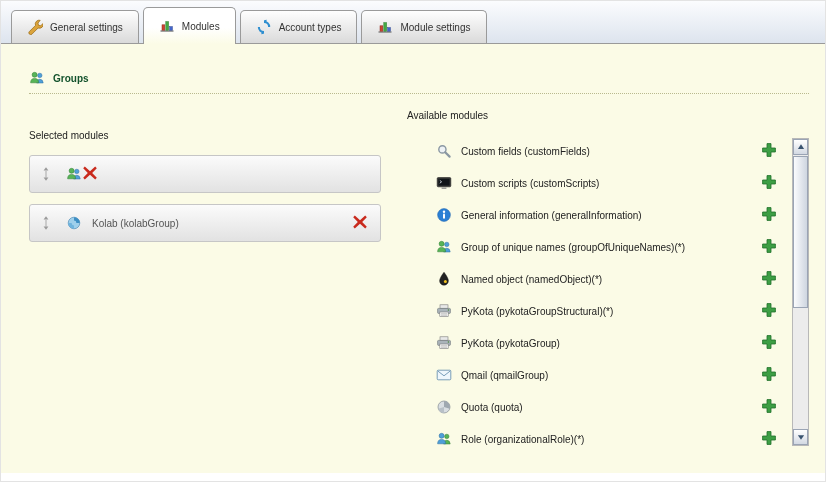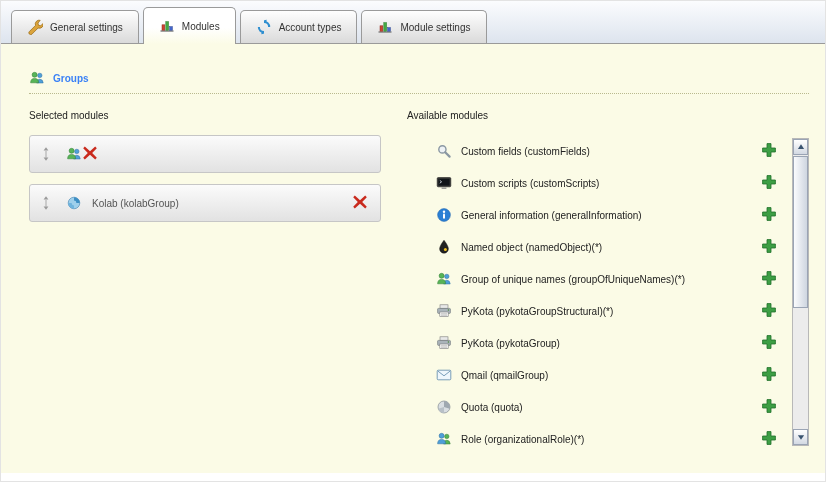--- a/index.html
+++ b/index.html
@@ -30,23 +30,23 @@
   }
   .icon { display:inline-flex; width:16px; height:16px; flex:none; }
   .icon svg { width:100%; height:100%; display:block; }
   
   .content { background:#fbfbe6; height:429px; padding-top:26px; }
   .section-header {
     display:flex; align-items:center; gap:8px;
     margin:0 16px 0 28px; padding-bottom:7px;
     border-bottom:1px dotted #b9b98e;
   }
-  .section-title { font-weight:bold; color:#3b82f6; }
+  .section-title { font-weight:bold; color:#14532d; }
   .cols { display:flex; padding:16px 16px 0 28px; }
-  .col-left { flex:none; width:352px; margin-right:26px; }
+  .col-left { flex:none; width:352px; margin-right:26px;margin-top:20px; }
   .col-right { flex:1; position:relative; }
   .col-heading { margin-bottom:14px; color:#222; }
   
   .selected-item {
     display:flex; align-items:center;
     height:38px; padding:0 10px; margin-bottom:11px;
     background:linear-gradient(#fbfbfb, #e2e2e2);
     border:1px solid #c6c6c6; border-radius:3px;
     cursor:move;
   }
@@ -250,43 +250,43 @@
                   <span class="icon">
                     <svg viewBox="0 0 16 16">
                       <path d="M6 1.6h4v4.4h4.4v4H10v4.4H6V10H1.6V6H6z" fill="#3d9e44" stroke="#1f6f28" stroke-width="0.8" stroke-linejoin="round"></path>
                     </svg>
                   </span>
                 </button>
               </div>
               <div class="available-row">
                 <span class="icon">
                   <svg viewBox="0 0 16 16">
-                    <path d="M8 1.2Q12.4 7 12.4 9.8a4.4 4.4 0 0 1-8.8 0Q3.6 7 8 1.2z" fill="#222" stroke="#000" stroke-width="0.4"></path>
-                    <circle cx="9.4" cy="10.4" r="1.5" fill="#f2c21f"></circle>
-                  </svg>
-                </span>
-                <span class="label">Named object (namedObject)(*)</span>
-                <button class="icon-btn">
-                  <span class="icon">
-                    <svg viewBox="0 0 16 16">
-                      <path d="M6 1.6h4v4.4h4.4v4H10v4.4H6V10H1.6V6H6z" fill="#3d9e44" stroke="#1f6f28" stroke-width="0.8" stroke-linejoin="round"></path>
-                    </svg>
-                  </span>
-                </button>
-              </div>
-              <div class="available-row">
-                <span class="icon">
-                  <svg viewBox="0 0 16 16">
                     <circle cx="10.8" cy="5.4" r="2.2" fill="#4f9fd8" stroke="#2a6da0" stroke-width="0.5"></circle>
                     <path d="M7.6 13q0-3.8 3.2-3.8t3.4 3.8z" fill="#4f9fd8" stroke="#2a6da0" stroke-width="0.5"></path>
                     <circle cx="5.6" cy="4.8" r="2.5" fill="#57b457" stroke="#2e7d32" stroke-width="0.5"></circle>
                     <path d="M1.6 12.8q0-4.4 4-4.4t4 4.4z" fill="#57b457" stroke="#2e7d32" stroke-width="0.5"></path>
                   </svg>
                 </span>
                 <span class="label">Group of unique names (groupOfUniqueNames)(*)</span>
+                <button class="icon-btn">
+                  <span class="icon">
+                    <svg viewBox="0 0 16 16">
+                      <path d="M6 1.6h4v4.4h4.4v4H10v4.4H6V10H1.6V6H6z" fill="#3d9e44" stroke="#1f6f28" stroke-width="0.8" stroke-linejoin="round"></path>
+                    </svg>
+                  </span>
+                </button>
+              </div>
+              <div class="available-row">
+                <span class="icon">
+                  <svg viewBox="0 0 16 16">
+                    <path d="M8 1.2Q12.4 7 12.4 9.8a4.4 4.4 0 0 1-8.8 0Q3.6 7 8 1.2z" fill="#222" stroke="#000" stroke-width="0.4"></path>
+                    <circle cx="9.4" cy="10.4" r="1.5" fill="#f2c21f"></circle>
+                  </svg>
+                </span>
+                <span class="label">Named object (namedObject)(*)</span>
                 <button class="icon-btn">
                   <span class="icon">
                     <svg viewBox="0 0 16 16">
                       <path d="M6 1.6h4v4.4h4.4v4H10v4.4H6V10H1.6V6H6z" fill="#3d9e44" stroke="#1f6f28" stroke-width="0.8" stroke-linejoin="round"></path>
                     </svg>
                   </span>
                 </button>
               </div>
               <div class="available-row">
                 <span class="icon">

